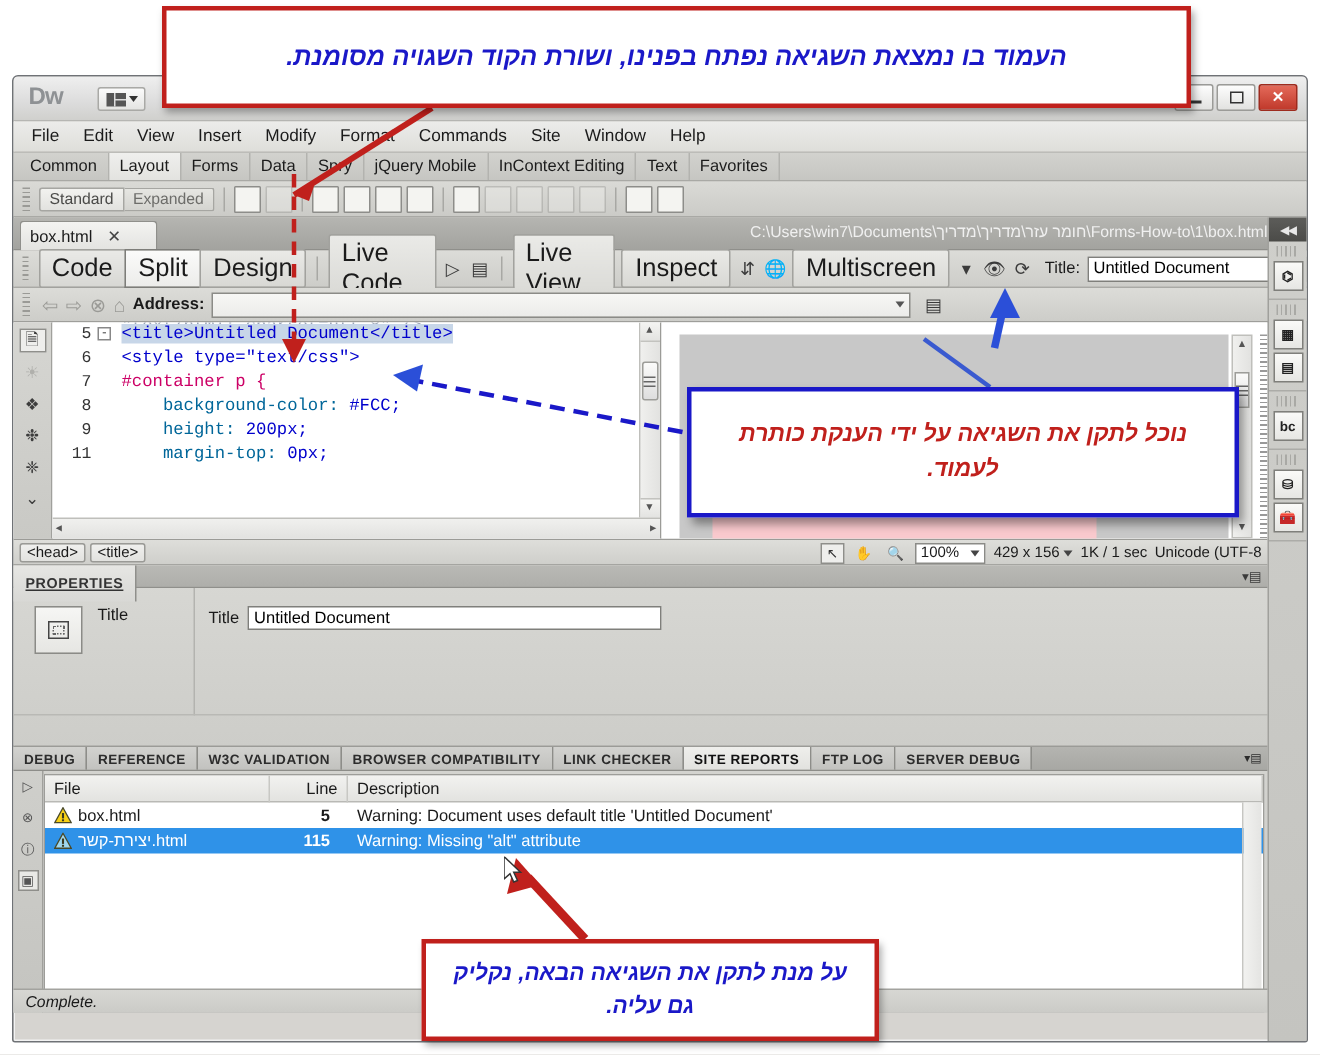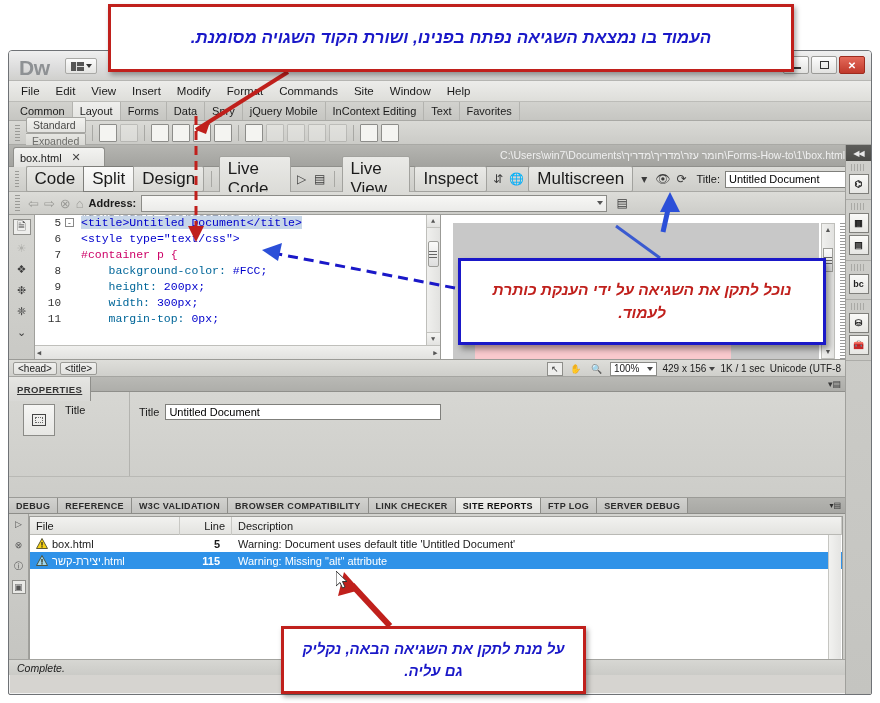--- a/index.html
+++ b/index.html
@@ -28,21 +28,21 @@
 
   
   .titlebar{
     position:absolute; left:0; top:0; right:0; height:30px;
     background:linear-gradient(#efefef,#dcdcdc 60%,#d0d0cd);
     border-radius:3px 3px 0 0;
     border-bottom:1px solid #b6b6b3;
   }
   .dw-logo{
     position:absolute; left:10px; top:5px;
-    font-size:21px; font-weight:bold; color:#8e9194;
+    font-size:16px; font-weight:bold; color:#8e9194;
     letter-spacing:-0.5px; font-family:"Liberation Sans",sans-serif;
   }
   .ws-btn{
     position:absolute; left:56px; top:7px; width:32px; height:16px;
     background:linear-gradient(#fbfbfb,#e4e4e2);
     border:1px solid #a9a9a6; border-radius:2px;
     display:flex; align-items:center; justify-content:center; gap:2px;
   }
   .ws-btn .grid{ width:13px; height:9px; background:#555; position:relative; }
   .ws-btn .grid:after{content:"";position:absolute;left:5px;top:0;width:1px;height:9px;background:#ddd;}
@@ -83,21 +83,21 @@
   }
   .inserttabs .it.active{ background:linear-gradient(#efefed,#e3e3e0); }
 
   
   .inserttb{
     position:absolute; left:0; top:70px; right:0; height:24px;
     background:linear-gradient(#dadad6,#cbcbc7);
     border-bottom:1px solid #a9a9a5;
     display:flex; align-items:center; gap:3px; padding-left:6px;
   }
-  .segbtn{ display:flex;flex-direction:column; }
+  .segbtn{ display:flex; }
   .segbtn span{
     border:1px solid #a6a6a2; padding:1px 6px; font-size:10.5px;
     background:linear-gradient(#e6e6e2,#d4d4d0); color:#6d6d6a;
   }
   .segbtn span:first-child{ border-radius:2px 0 0 2px; background:linear-gradient(#f2f2ef,#e2e2df); color:#4a4a48;}
   .segbtn span:last-child{ border-radius:0 2px 2px 0; border-left:none;}
   .tbsep{ width:1px;height:16px;background:#a8a8a4; margin:0 3px;}
   .tbicon{
     width:18px;height:18px; border:1px solid #8d8d8a; background:#f4f4f1;
     position:relative; border-radius:1px;
@@ -485,21 +485,20 @@
       </div>
 
       <div class="codepane">
         <div class="topclip">"text/html; charset=utf-8" /&gt;</div>
         <div class="codelines" id="codelines">
             <div class="cl"><span class="num">5</span><span class="fold">-</span><span class="txt"><span class="tk-tag tk-sel">&lt;title&gt;Untitled Document&lt;/title&gt;</span></span></div>
             <div class="cl"><span class="num">6</span><span class="txt"><span class="tk-tag">&lt;style type=</span><span class="tk-str">"text/css"</span><span class="tk-tag">&gt;</span></span></div>
             <div class="cl"><span class="num">7</span><span class="txt"><span class="tk-css-sel">#container p {</span></span></div>
             <div class="cl"><span class="num">8</span><span class="txt"><span class="tk-prop">    background-color:</span><span class="tk-val"> #FCC;</span></span></div>
             <div class="cl"><span class="num">9</span><span class="txt"><span class="tk-prop">    height:</span><span class="tk-val"> 200px;</span></span></div>
-            <div class="cl"><span class="num">10</span><span class="txt"><span class="tk-prop">    width:</span><span class="tk-val"> 300px;</span></span></div>
             <div class="cl"><span class="num">11</span><span class="txt"><span class="tk-prop">    margin-top:</span><span class="tk-val"> 0px;</span></span></div>
           </div>
         <div class="vscroll">
           <div class="arr">▲</div>
           <div class="thumb">
               <i></i>
             </div>
           <div class="arr bot">▼</div>
         </div>
         <div class="hscroll">

